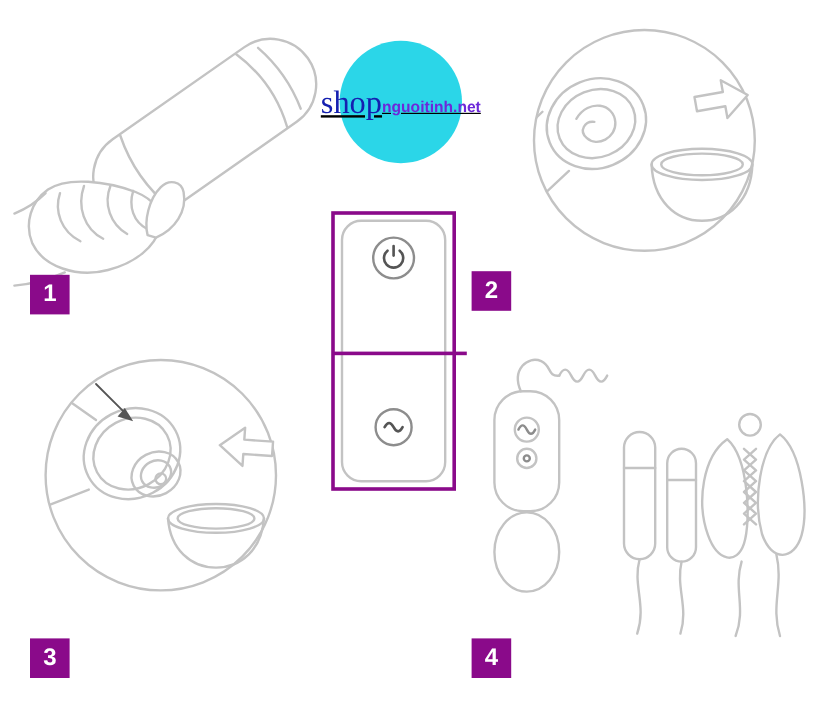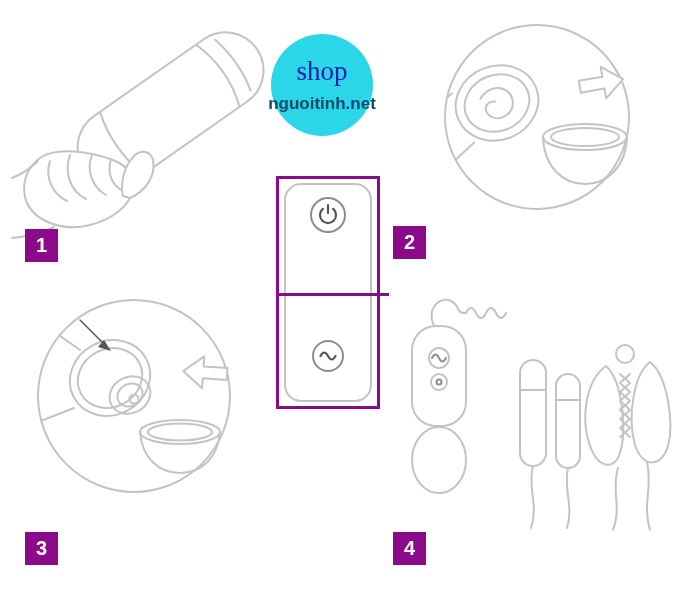--- a/index.html
+++ b/index.html
@@ -22,32 +22,32 @@
     background:#8a0a8a; color:#ffffff;
     font-weight:bold; font-size:20px;
     display:flex; align-items:center; justify-content:center;
   }
   .badge-1 { left:25px;  top:229px; }
   .badge-2 { left:393px; top:226px; }
   .badge-3 { left:25px;  top:532px; }
   .badge-4 { left:393px; top:532px; }
 
   .logo {
-    position:absolute; left:271px; top:34px;
+    position:absolute; left:283px; top:34px;
     width:102px; height:102px; border-radius:50%;
     background:#2bd6e8;
-    display:flex; flex-direction:column;
-    align-items:center; justify-content:center; text-align:center;
+    display:flex; flex-direction:row;
+    align-items:center; justify-content:center; text-align:center;text-decoration:underline;
   }
   .logo-title {
     font-family:"Liberation Serif", serif;
     font-size:27px; color:#1520b0;
   }
   .logo-subtitle {
-    font-size:17px; font-weight:bold; color:#0c4a6e; margin-top:7px;
+    font-size:13px; font-weight:bold; color:#6d28d9; margin-top:7px;
   }
 
   .panel {
     position:absolute; left:276px; top:176px;
     width:104px; height:233px;
     border:3px solid #8a0a8a; background:#ffffff;
   }
   .divider {
     position:absolute; left:277px; top:293px;
     width:112px; height:3px; background:#8a0a8a;

